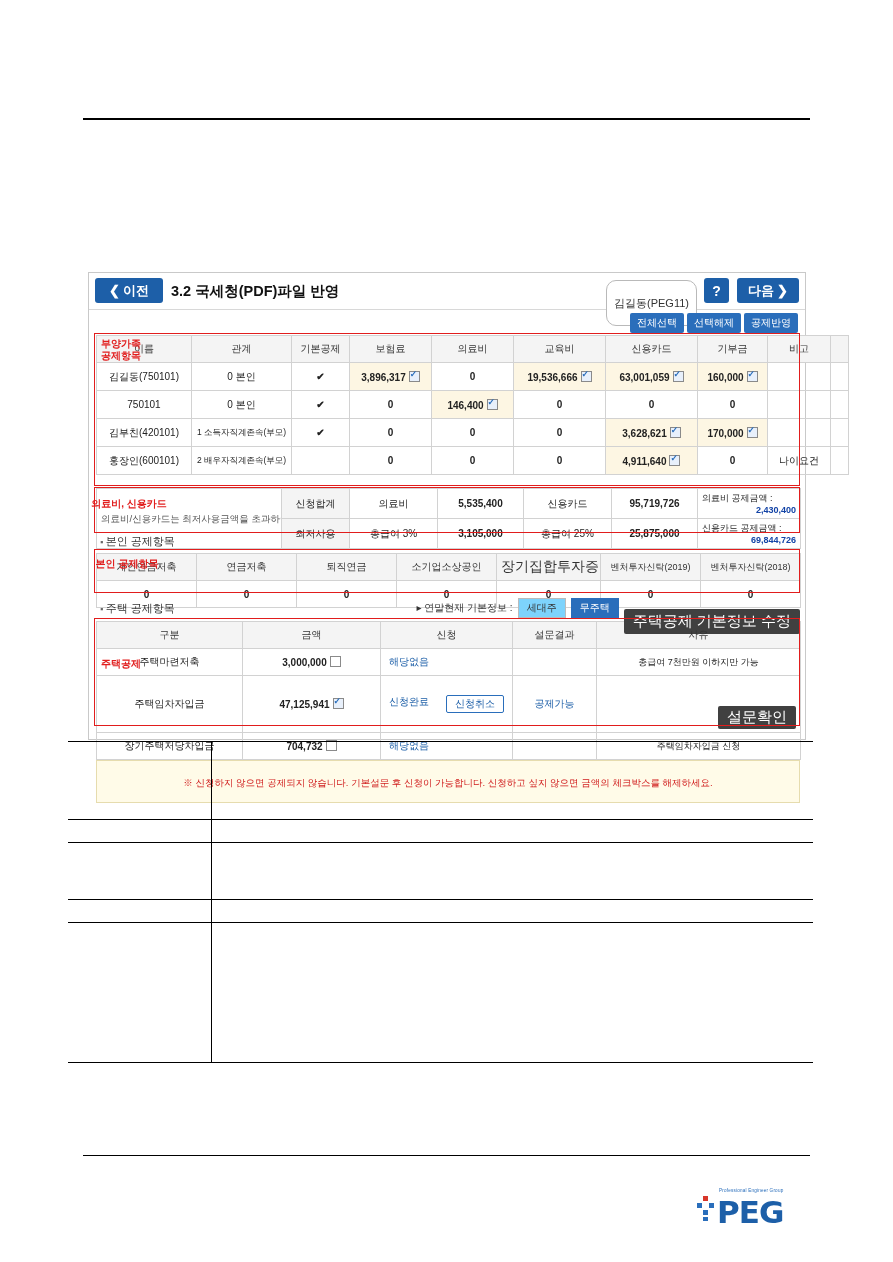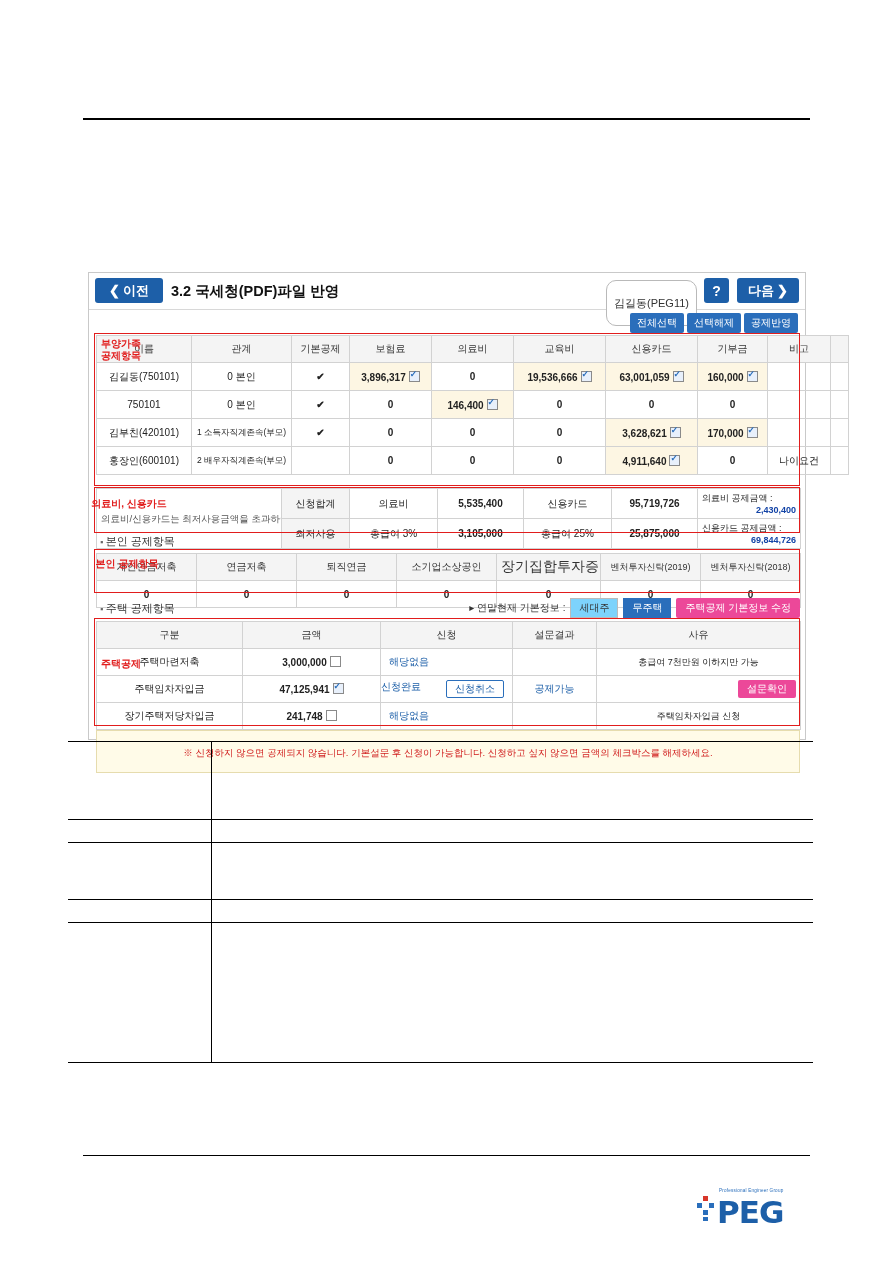--- a/index.html
+++ b/index.html
@@ -223,25 +223,26 @@
     display: inline-block;
     border: 1px solid #2a6ebb;
     color: #1d5fa8;
     background: #fff;
     font-size: 10px;
     padding: 1px 8px;
     border-radius: 2px;
   }
   .blue-btn {
     display: inline-block;
-    background: #ec4899;
+    background: #404040;
     color: #fff;
-    font-size: 10px;
+    font-size: 15px;
     padding: 2px 9px;
     border-radius: 2px;
+    margin-top: 27px;
   }
   .seg {
     display: inline-block;
     border: 1px solid #bbb;
     background: #7dd3fc;
     color: #333;
     font-size: 10px;
     padding: 2px 8px;
   }
   .seg.active {
@@ -539,32 +540,32 @@
         <tr style="height:24px">
           <td>주택마련저축</td>
           <td class="num gray-num"><span>3,000,000</span><span class="chk"></span></td>
           <td style="text-align:left; padding-left:8px;"><span style="color:#1d5fa8">해당없음</span></td>
           <td></td>
           <td class="red-text" style="font-size:9px">총급여 7천만원 이하지만 가능</td>
         </tr>
         <tr style="height:24px">
           <td>주택임차자입금</td>
           <td class="num"><span>47,125,941</span><span class="chk on"></span></td>
-          <td style="text-align:left; padding-left:0;">
+          <td style="text-align:left; padding-left:8px;">
             <span style="color:#1d5fa8">신청완료</span>
             <span class="inline-btn" style="float:right; margin-right:4px">신청취소</span>
           </td>
           <td style="color:#1d5fa8">공제가능</td>
           <td>
             <span class="blue-btn" style="float:right">설문확인</span>
           </td>
         </tr>
         <tr style="height:24px">
           <td>장기주택저당차입금</td>
-          <td class="num gray-num"><span>241,748</span><span class="chk"></span></td>
+          <td class="num gray-num"><span>704,732</span><span class="chk"></span></td>
           <td style="text-align:left; padding-left:8px;"><span style="color:#1d5fa8">해당없음</span></td>
           <td></td>
           <td class="red-text" style="font-size:9px">주택임차자입금 신청</td>
         </tr>
       </tbody>
         </table>
       <div class="bar-note">
         <div class="footnote">※ 신청하지 않으면 공제되지 않습니다. 기본설문 후 신청이 가능합니다. 신청하고 싶지 않으면 금액의 체크박스를 해제하세요.</div>
       </div>
     </div>

